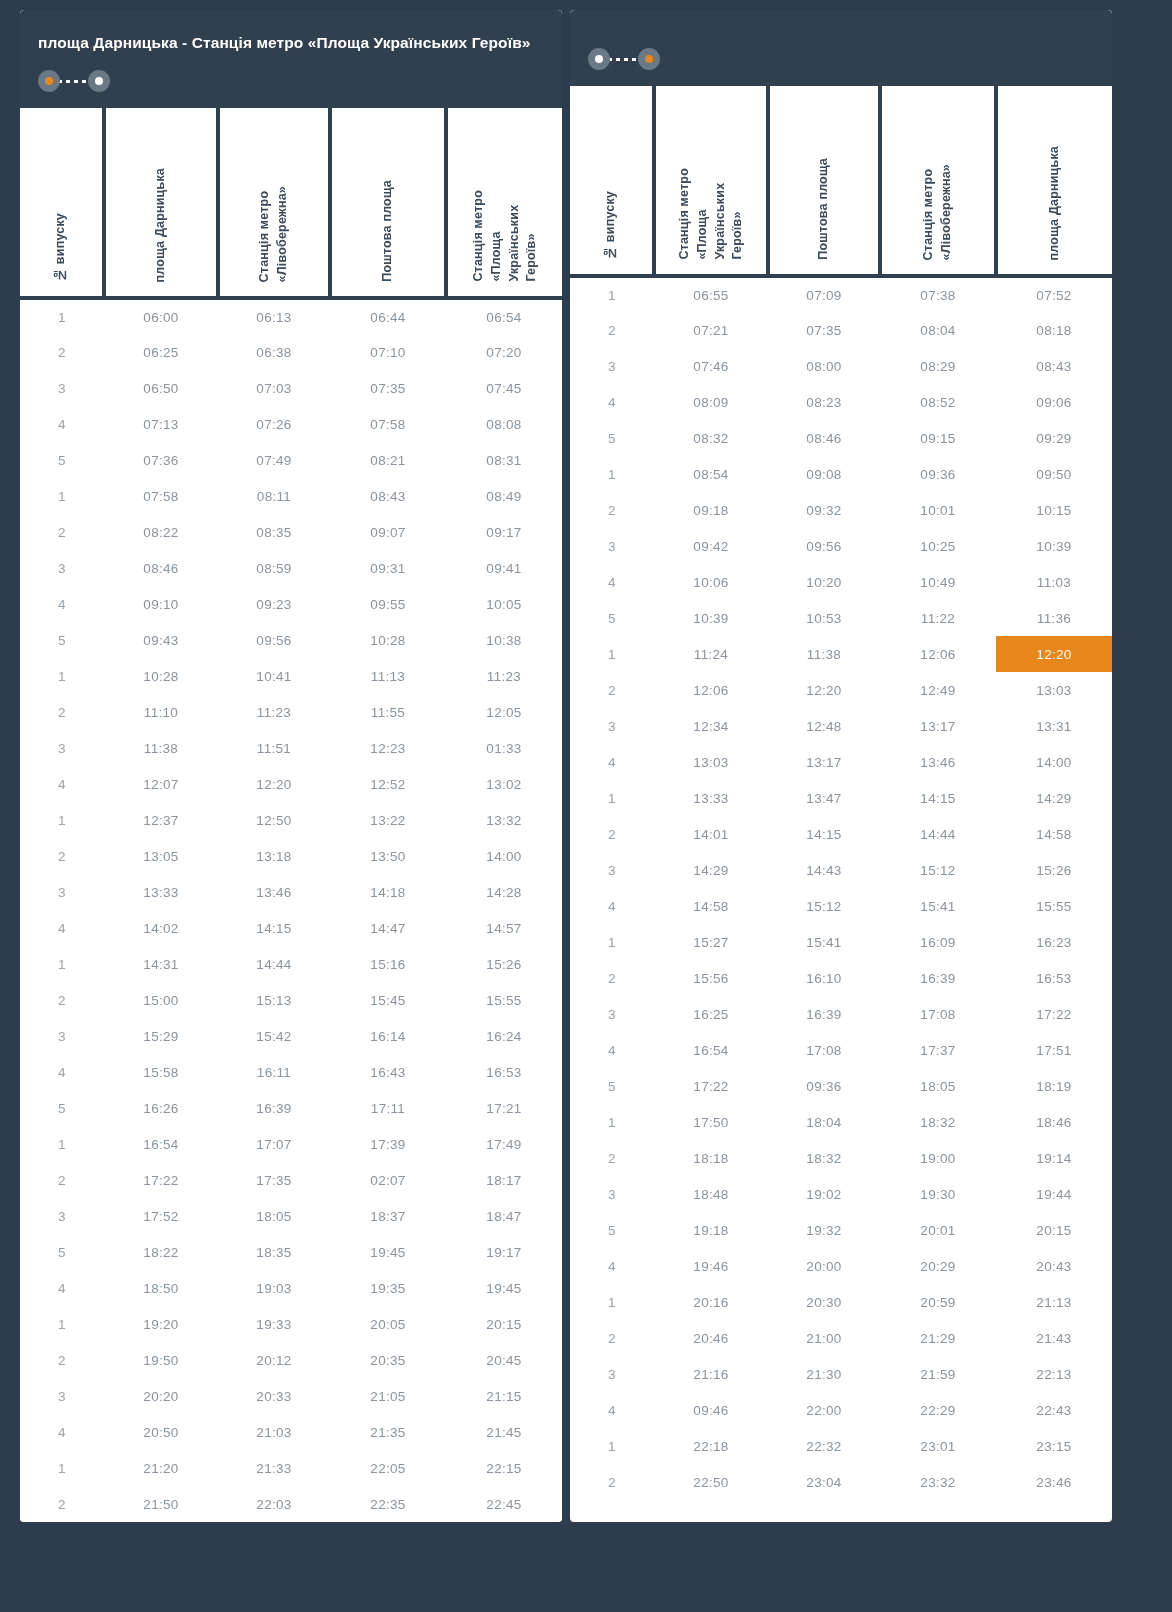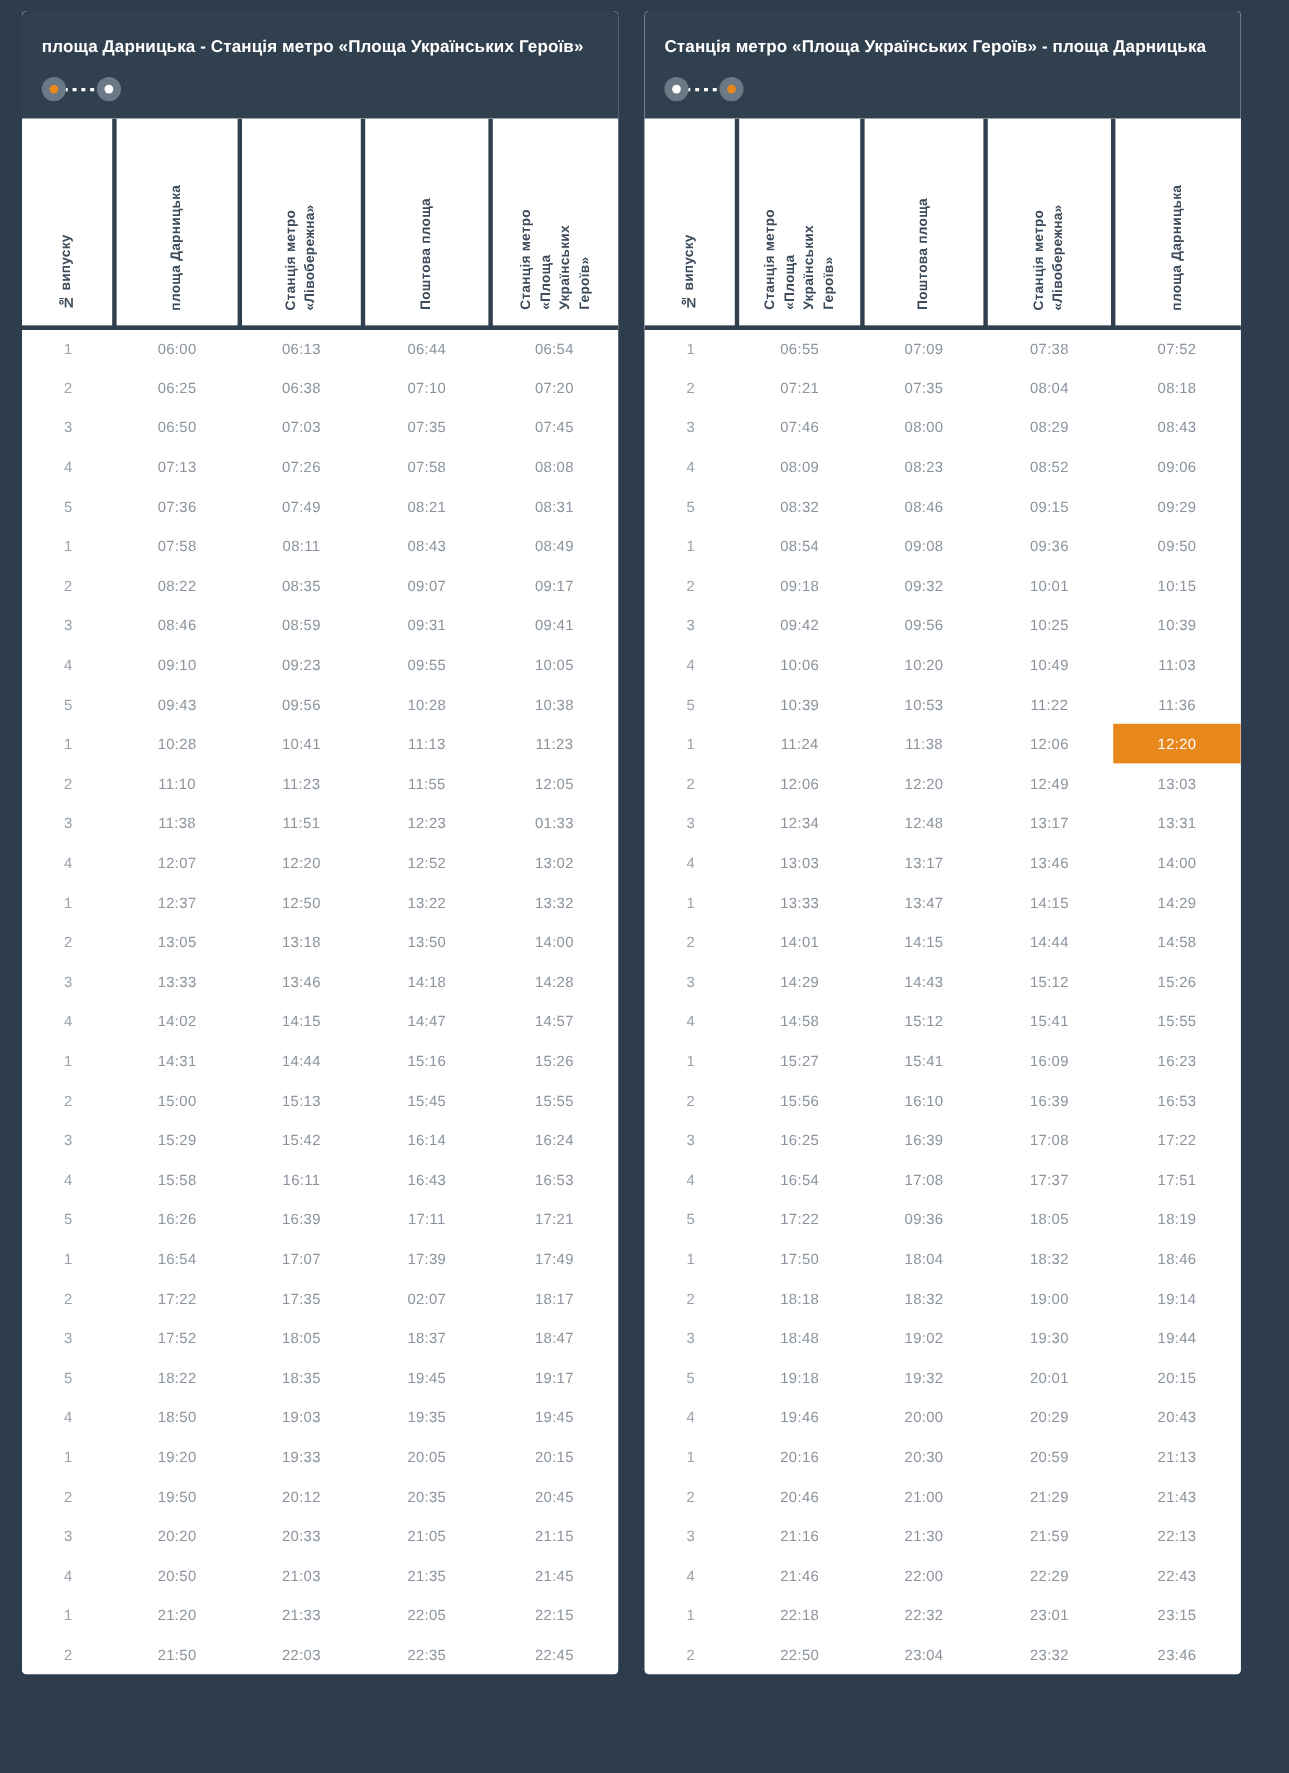--- a/index.html
+++ b/index.html
@@ -7,21 +7,21 @@
   body {
     width: 1172px;
     height: 1612px;
     background: #2e3d4d;
     font-family: "Liberation Sans", sans-serif;
     overflow: hidden;
   }
 
   .page {
     display: flex;
-    gap: 24px;
+    gap: 8px;
     padding: 10px 20px 0 20px;
     width: 1172px;
   }
 
   .panel {
     width: 542px;
     background: #ffffff;
     border-radius: 4px;
     overflow: hidden;
   }
@@ -415,21 +415,20 @@
             <td class="c2">22:03</td>
             <td class="c3">22:35</td>
             <td class="c4">22:45</td>
           </tr>
         </tbody>
     </table>
   </div>
 
   <div class="panel">
     <div class="panel-head">
-      <div class="route-title">Станція метро «Площа Українських Героїв» - площа Дарницька</div>
       <div class="direction">
         <span class="dot-outer">
           <span class="dot-inner white"></span>
         </span>
         <span class="dash-line"></span>
         <span class="dot-outer">
           <span class="dot-inner orange"></span>
         </span>
       </div>
     </div>
@@ -670,21 +669,21 @@
           </tr>
           <tr>
             <td class="c0 num">3</td>
             <td class="c1">21:16</td>
             <td class="c2">21:30</td>
             <td class="c3">21:59</td>
             <td class="c4">22:13</td>
           </tr>
           <tr>
             <td class="c0 num">4</td>
-            <td class="c1">21:46</td>
+            <td class="c1">09:46</td>
             <td class="c2">22:00</td>
             <td class="c3">22:29</td>
             <td class="c4">22:43</td>
           </tr>
           <tr>
             <td class="c0 num">1</td>
             <td class="c1">22:18</td>
             <td class="c2">22:32</td>
             <td class="c3">23:01</td>
             <td class="c4">23:15</td>

